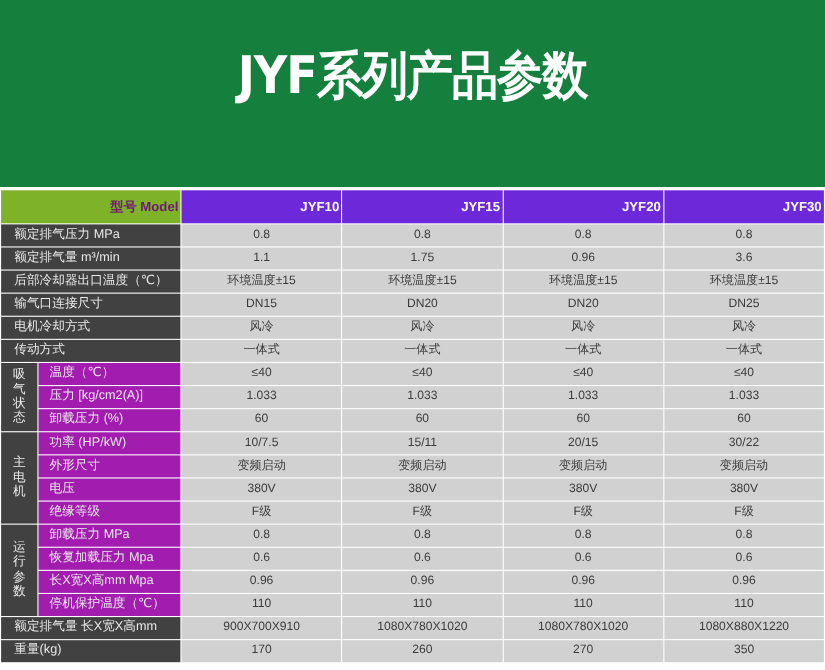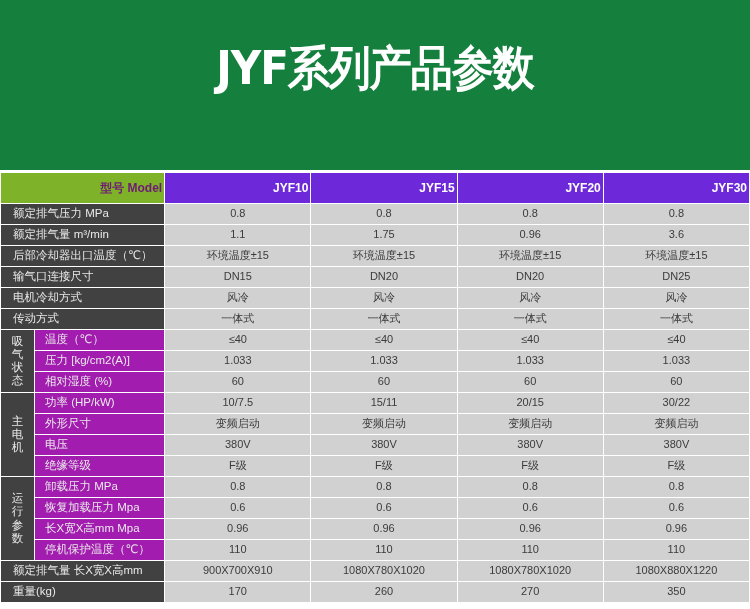--- a/index.html
+++ b/index.html
@@ -211,21 +211,21 @@
             <td>≤40</td>
           </tr>
           <tr>
             <td class="lbl-sub">压力 [kg/cm2(A)]</td>
             <td>1.033</td>
             <td>1.033</td>
             <td>1.033</td>
             <td>1.033</td>
           </tr>
           <tr>
-            <td class="lbl-sub">相对湿度 (%)</td>
+            <td class="lbl-sub">卸载压力 (%)</td>
             <td>60</td>
             <td>60</td>
             <td>60</td>
             <td>60</td>
           </tr>
           <tr>
             <td class="grp" rowspan="4">
               <span class="grp-inner">主电机</span>
             </td>
             <td class="lbl-sub">功率 (HP/kW)</td>

